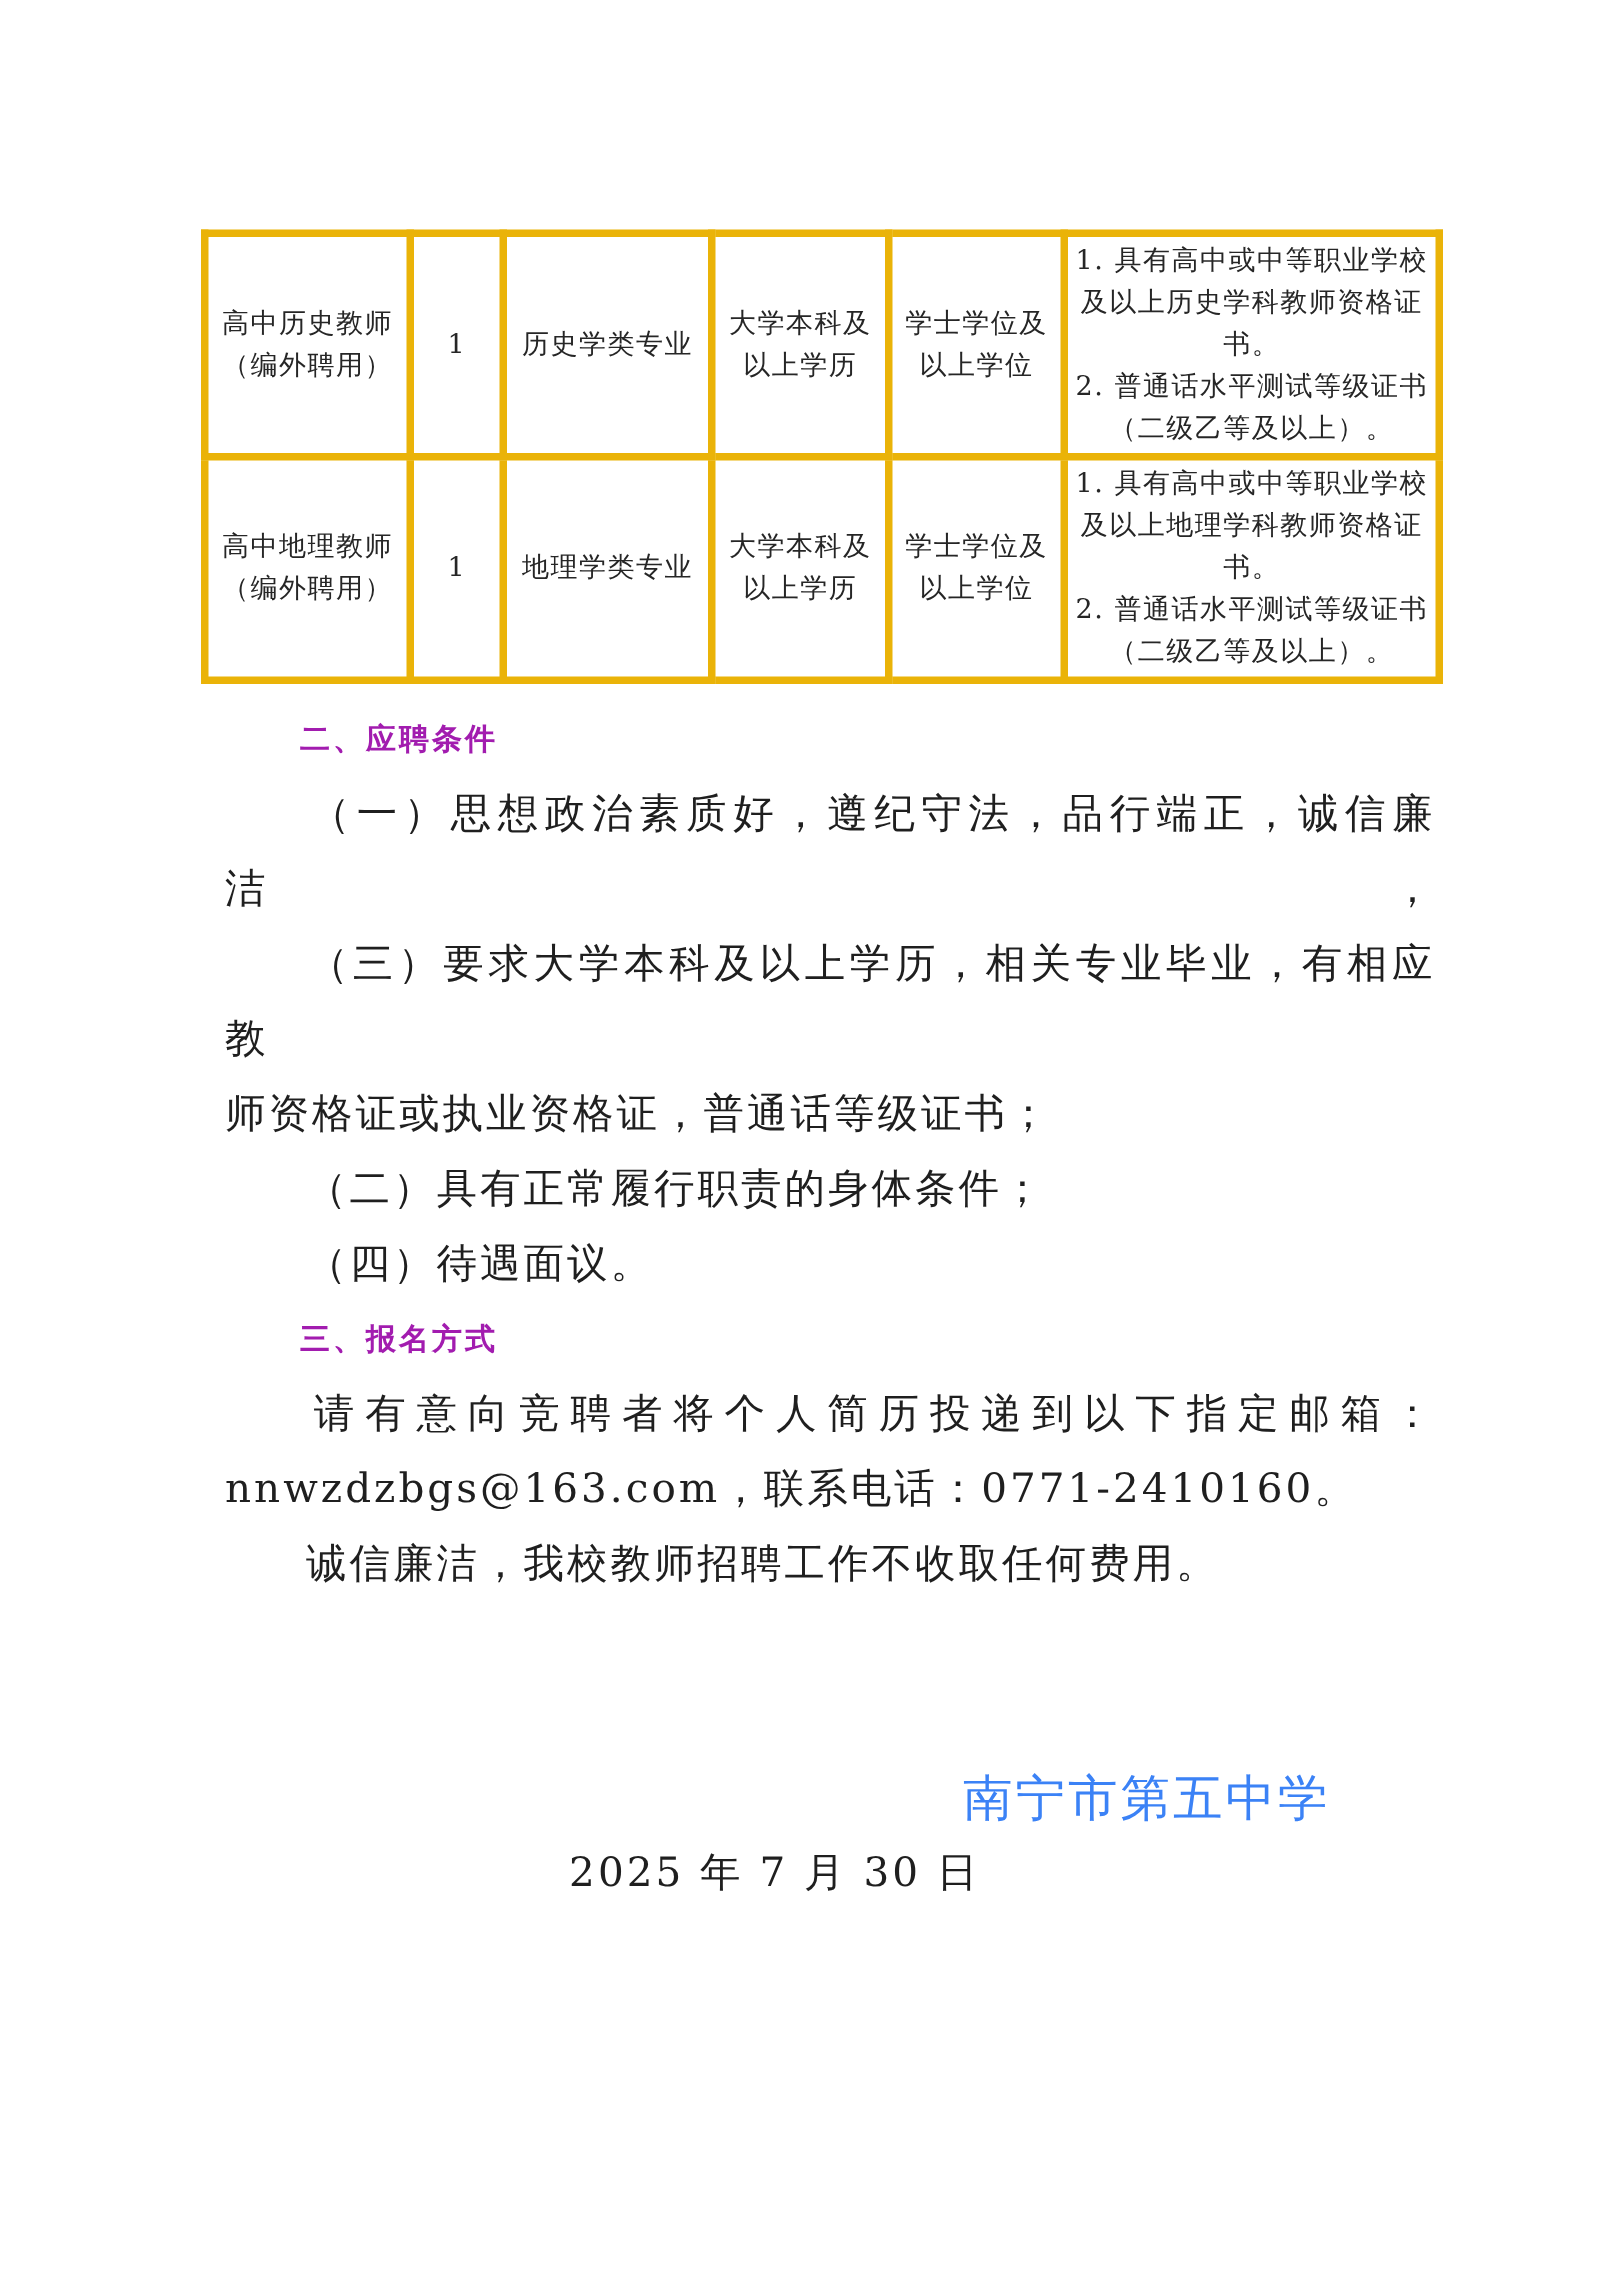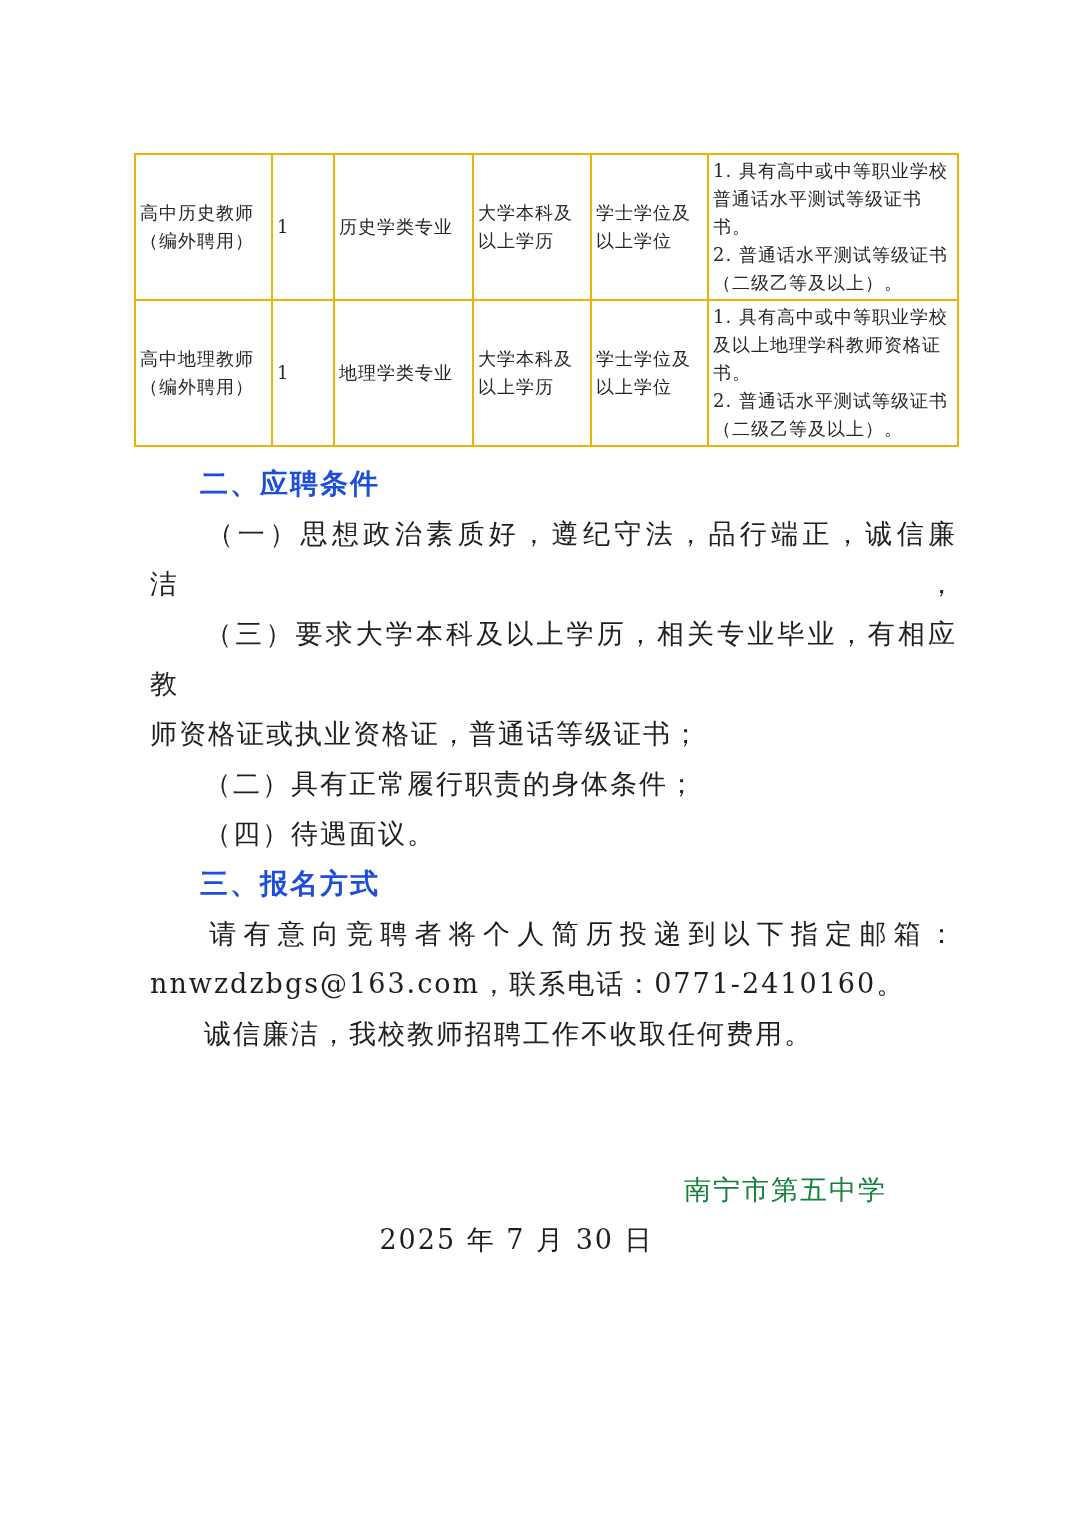--- a/index.html
+++ b/index.html
@@ -12,57 +12,57 @@
   .page{width:1080px;min-height:1527px;position:relative;}
   .content{margin-left:134px;width:823px;}
 
   
   table.job-table{
     border-collapse:collapse;table-layout:fixed;
     width:823px;margin-top:153px;
     border:1px solid #5f5f5f;border-bottom:2px solid #3c3c3c;
   }
   table.job-table td{
-    border:2px solid #eab308;
-    vertical-align:middle;
+    border:5px solid #eab308;
+    vertical-align:middle;text-align:center;
     font-size:18px;line-height:28px;letter-spacing:1px;
     padding:2px 4px;color:#262626;
   }
   table.job-table tr{height:127px;}
   td.requirements-cell{
     text-align:left;line-height:24px;padding:2px 5px;
   }
   td.requirements-cell .req-line{white-space:normal;}
   .col-position{width:137px;}
   .col-count{width:62px;}
   .col-major{width:139px;}
   .col-education{width:118px;}
   .col-degree{width:117px;}
   .col-requirements{width:250px;}
 
   
   .sec-heading{
     font-family:Liberation Sans, sans-serif;
-    font-weight:700;color:#1d4ed8;
-    font-size:28px;line-height:50px;
+    font-weight:700;color:#a21caf;
+    font-size:20px;line-height:50px;
     margin:0 0 0 66px;letter-spacing:2px;
   }
   .sec-heading.first{margin-top:12px;}
   .para{margin:0;}
   .line{
     font-size:27px;line-height:50px;letter-spacing:2px;color:#1f1f1f;margin-left:16px;
   }
   .line.indent::before{content:"";display:inline-block;width:54px;height:1px;}
   .line.justify{text-align:justify;text-align-last:justify;}
 
   
   .signature{margin-top:106px;}
   .sig-name{
-    font-size:27px;line-height:50px;letter-spacing:2px;
-    text-align:right;padding-right:70px;color:#15803d;
+    font-size:33px;line-height:50px;letter-spacing:2px;
+    text-align:right;padding-right:70px;color:#3b82f6;
   }
   .sig-date{
     font-size:27px;line-height:50px;letter-spacing:2px;
     text-align:center;padding-right:58px;color:#1f1f1f;
   }
 </style>
 </head>
 <body>
 
 <div class="page">
@@ -88,21 +88,21 @@
             <td class="education-cell">
               <div class="cell-line">大学本科及</div>
               <div class="cell-line">以上学历</div>
             </td>
             <td class="degree-cell">
               <div class="cell-line">学士学位及</div>
               <div class="cell-line">以上学位</div>
             </td>
             <td class="requirements-cell">
               <div class="req-line">1. 具有高中或中等职业学校</div>
-              <div class="req-line">普通话水平测试等级证书</div>
+              <div class="req-line">及以上历史学科教师资格证</div>
               <div class="req-line">书。</div>
               <div class="req-line">2. 普通话水平测试等级证书</div>
               <div class="req-line">（二级乙等及以上）。</div>
             </td>
           </tr>
           <tr>
             <td class="position-cell">
               <div class="cell-line">高中地理教师</div>
               <div class="cell-line">（编外聘用）</div>
             </td>

